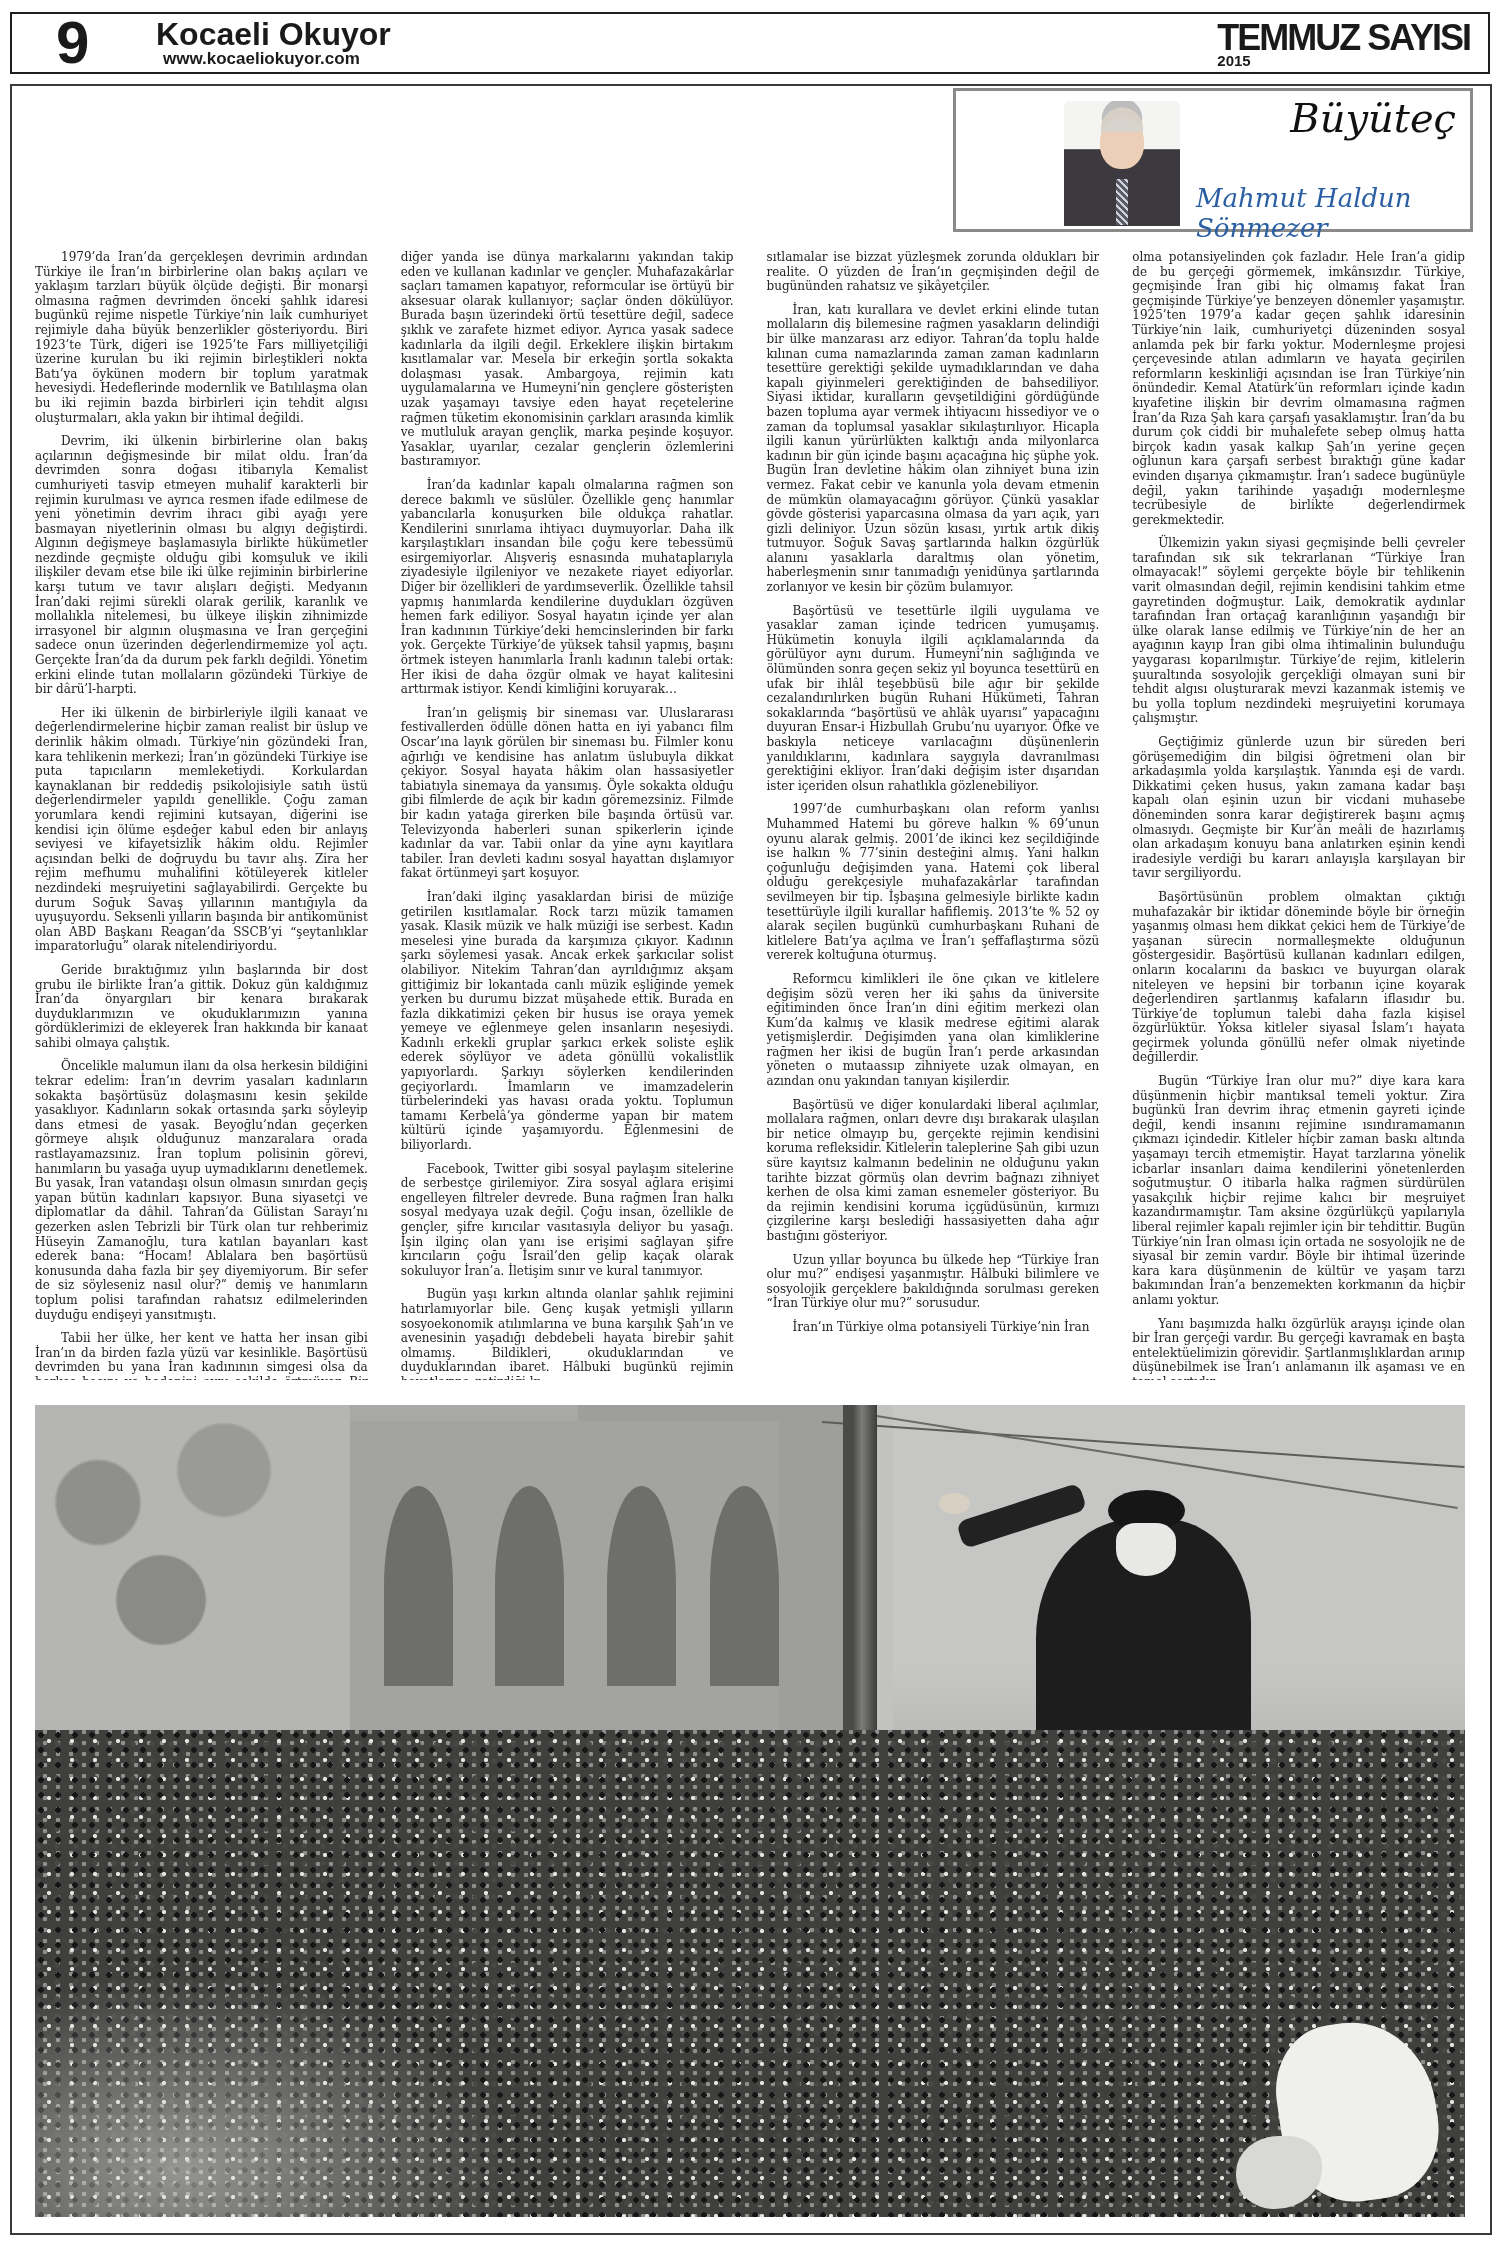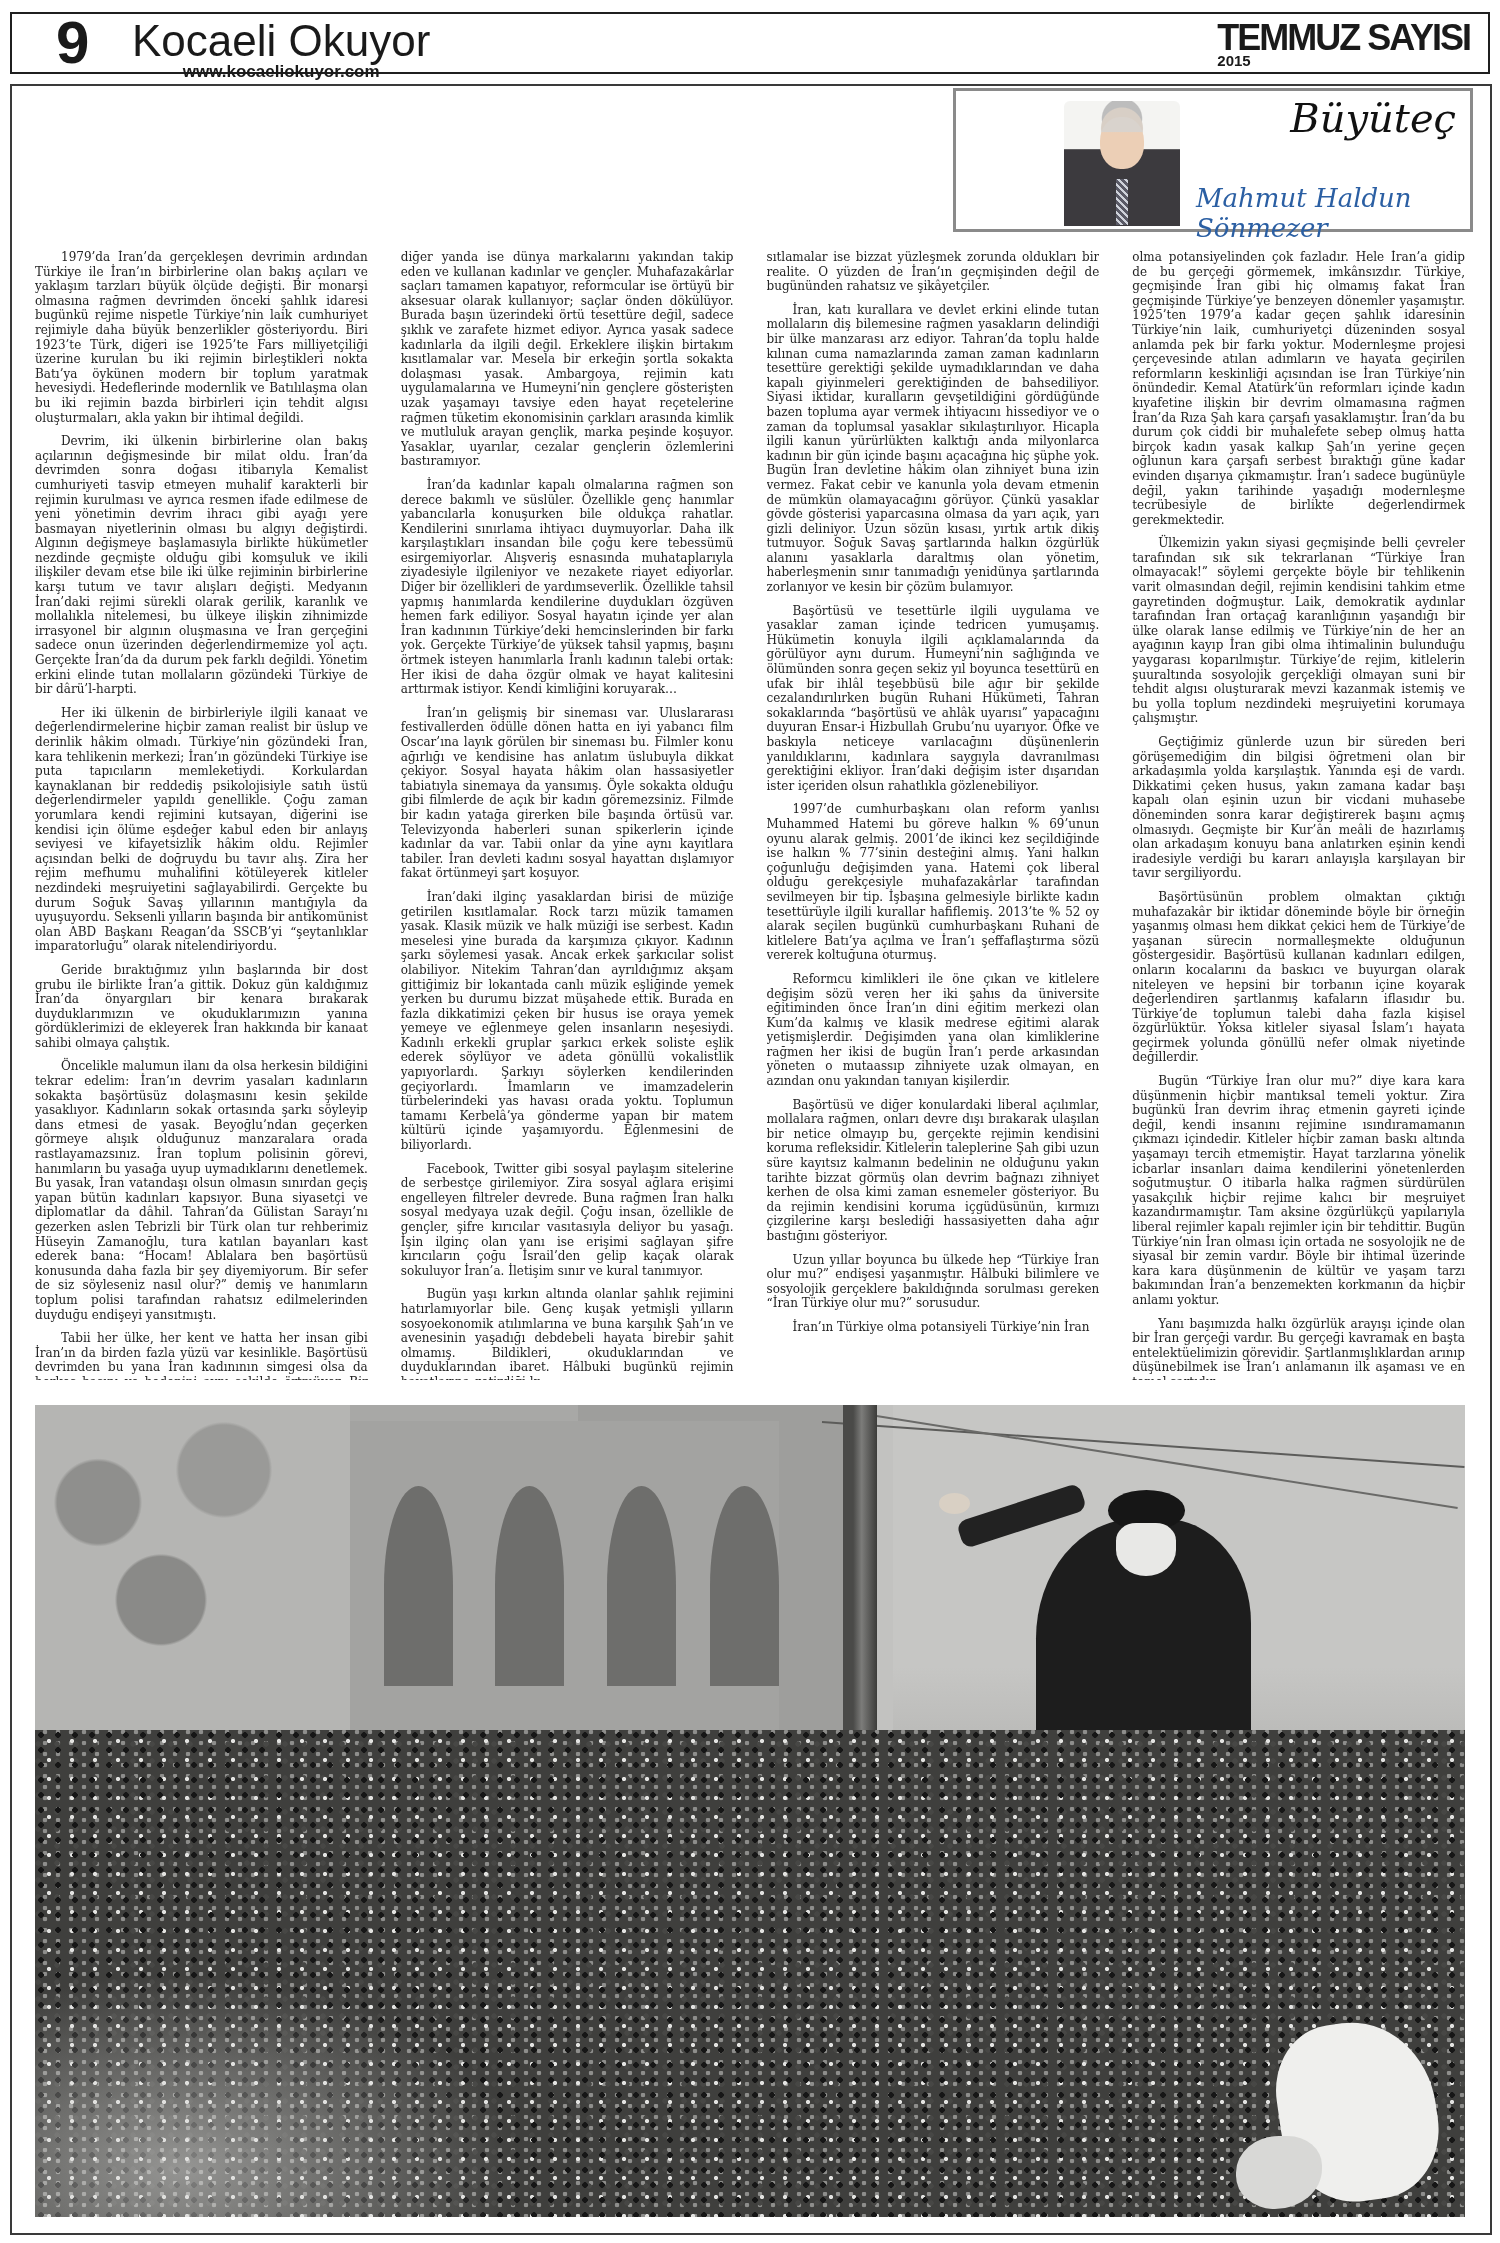--- a/index.html
+++ b/index.html
@@ -2,21 +2,21 @@
 <html><head>
 <meta charset="utf-8">
 <style>
   html,body{margin:0;padding:0;}
   body{width:1500px;height:2243px;position:relative;background:#fff;font-family:"Liberation Sans",sans-serif;color:#1a1a1a;}
   .box{position:absolute;background:#fff;}
   
   #masthead{left:10px;top:12px;width:1476px;height:58px;border:2px solid #1f1f1f;}
   #page-num{position:absolute;left:44px;top:-6px;font-size:60px;font-weight:bold;letter-spacing:-2px;font-family:"Liberation Sans",sans-serif;}
   #brand-wrap{position:absolute;left:120px;top:2px;text-align:center;}
-  #brand{font-size:44px;font-weight:normal;letter-spacing:0;}
+  #brand{font-size:32px;font-weight:bold;letter-spacing:0;margin-left:24px;}
   #site{font-size:17px;font-weight:bold;margin-top:-4px;}
   #issue-wrap{position:absolute;right:18px;top:2px;text-align:left;}
   #issue{font-size:36px;font-weight:bold;letter-spacing:-2px;transform:scaleY(1.05);}
   #issue-year{font-size:15px;font-weight:bold;margin-top:-6px;}
   
   #main-frame{left:10px;top:84px;width:1478px;height:2147px;border:2px solid #3a3a3a;}
   
   #author-box{position:absolute;left:953px;top:88px;width:514px;height:138px;border:3px solid #8a8a8a;background:#fff;}
   #column-label{position:absolute;right:14px;top:4px;font-family:"DejaVu Serif","Liberation Serif",serif;font-style:italic;font-size:40px;color:#111;}
   #author-photo{position:absolute;left:108px;top:10px;width:116px;height:125px;border-radius:6px 6px 0 0;

